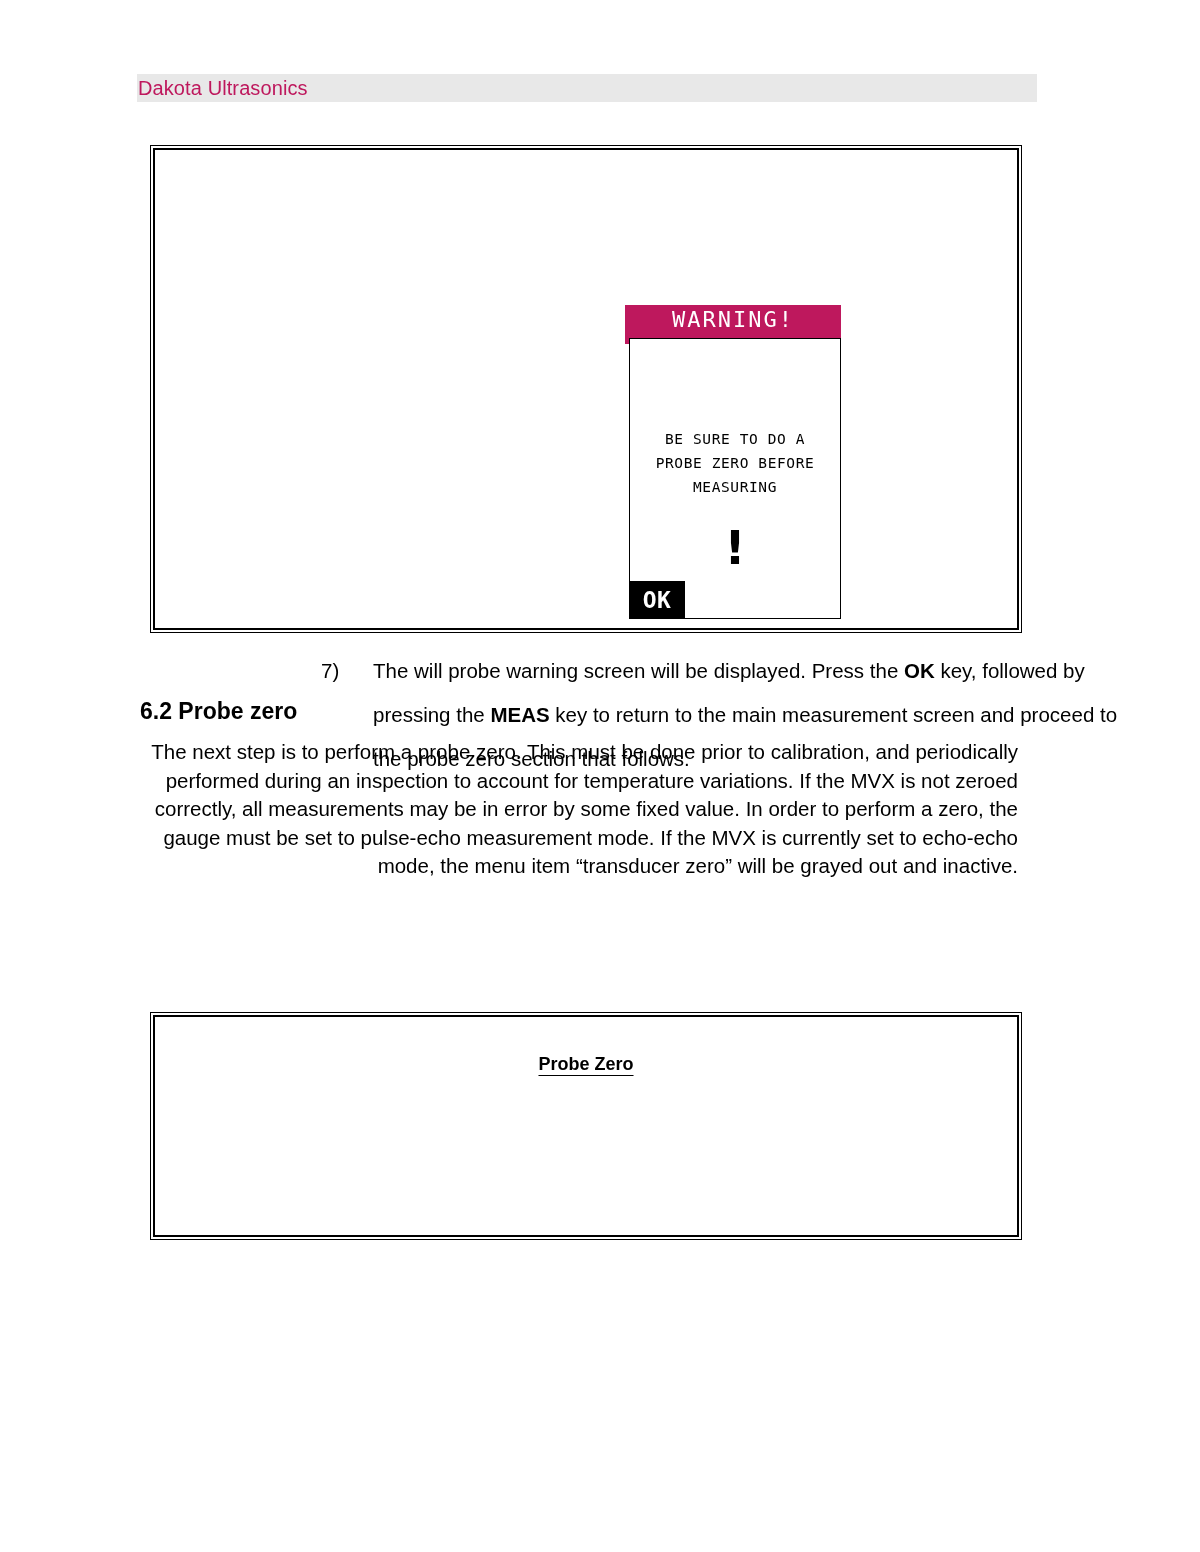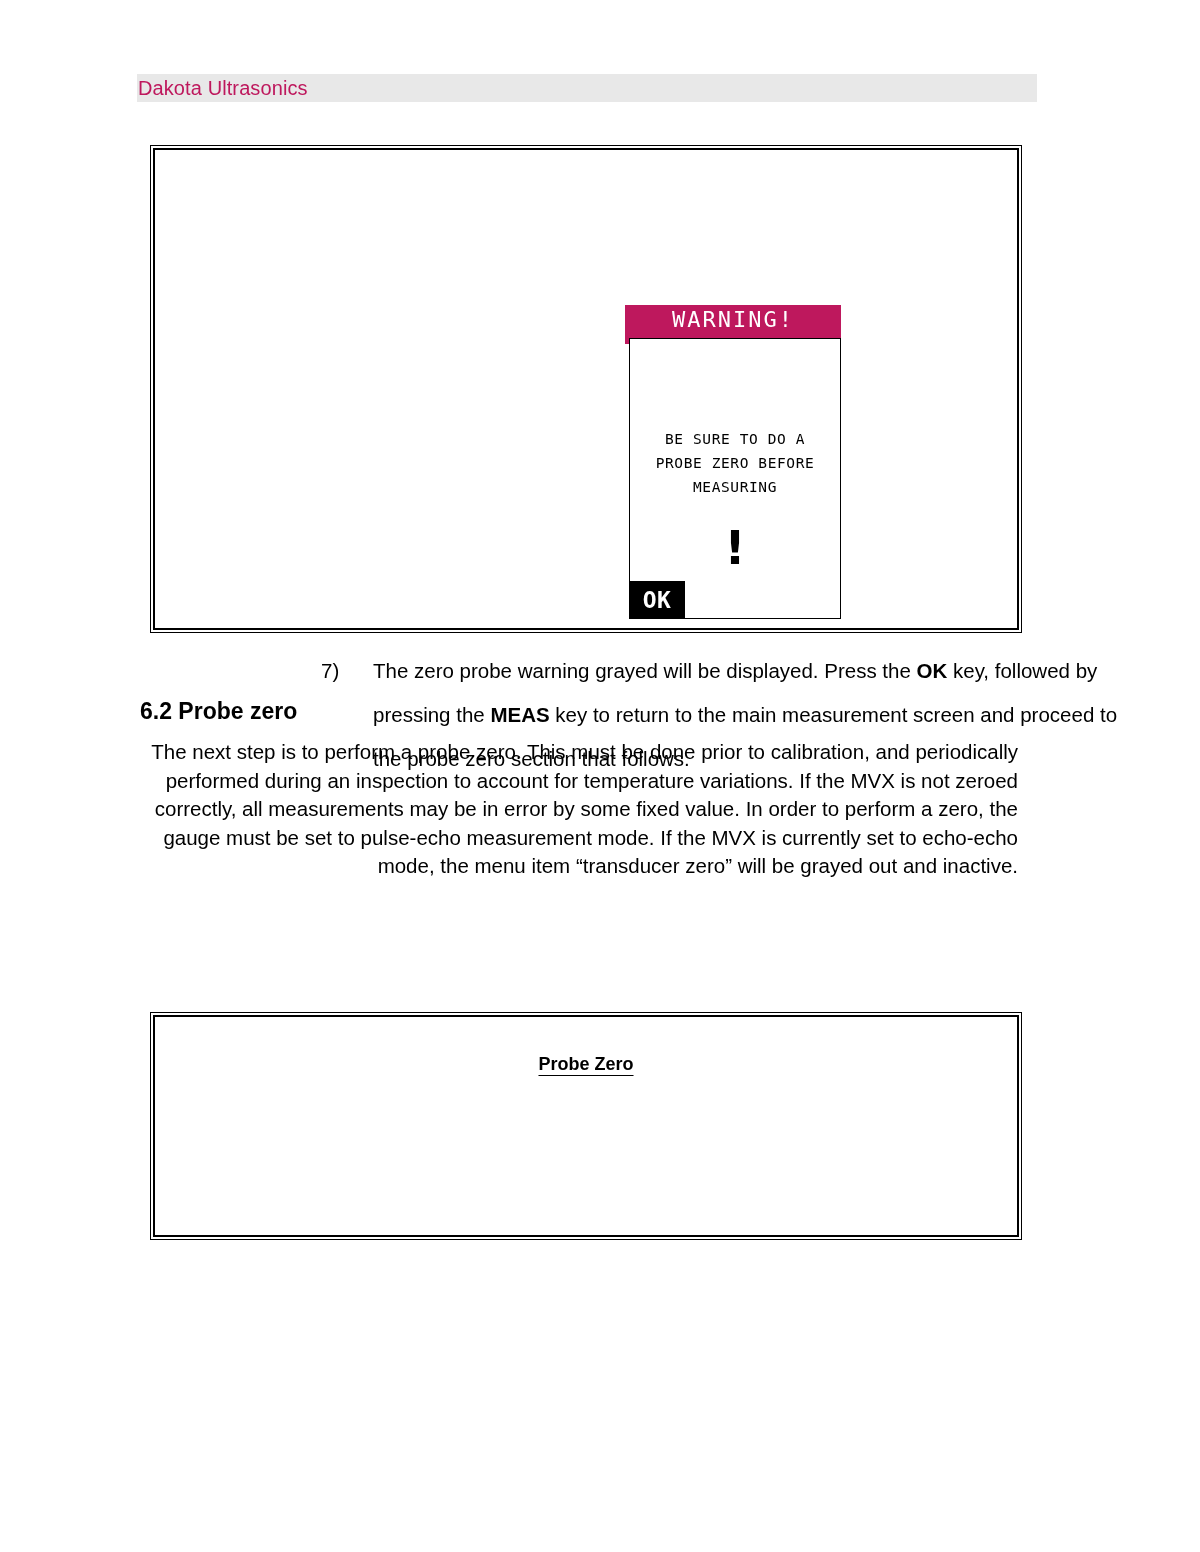--- a/index.html
+++ b/index.html
@@ -247,21 +247,21 @@
           <div>PROBE ZERO BEFORE</div>
           <div>MEASURING</div>
         </div>
         <div class="lcd-bang">!</div>
         <div class="lcd-okbtn">OK</div>
       </div>
     </div>
 
     <div class="numbered" id="step7">
       <span class="num">7)</span>
-      <span class="txt"><span>The zero probe warning grayed will be displayed.  Press the </span><b>OK</b><span> key, followed by pressing the </span><b>MEAS</b><span> key to return to the main measurement screen and proceed to the probe zero section that follows.</span></span>
+      <span class="txt"><span>The will probe warning screen will be displayed.  Press the </span><b>OK</b><span> key, followed by pressing the </span><b>MEAS</b><span> key to return to the main measurement screen and proceed to the probe zero section that follows.</span></span>
     </div>
   </div>
 
   <div id="section-heading">6.2 Probe zero</div>
   <div id="body-paragraph">The next step is to perform a probe zero.    This must be done prior to calibration, and periodically performed during an inspection to account for temperature variations.  If the MVX is not zeroed correctly, all measurements may be in error by some fixed value.  In order to perform a zero, the gauge must be set to pulse-echo measurement mode.  If the MVX is currently set to echo-echo mode, the menu item “transducer zero” will be grayed out and inactive.</div>
 
   <div class="dbox" id="procedure-box">
     <div class="dbox-inner"></div>
     <div id="probe-zero-title">Probe Zero</div>
 

